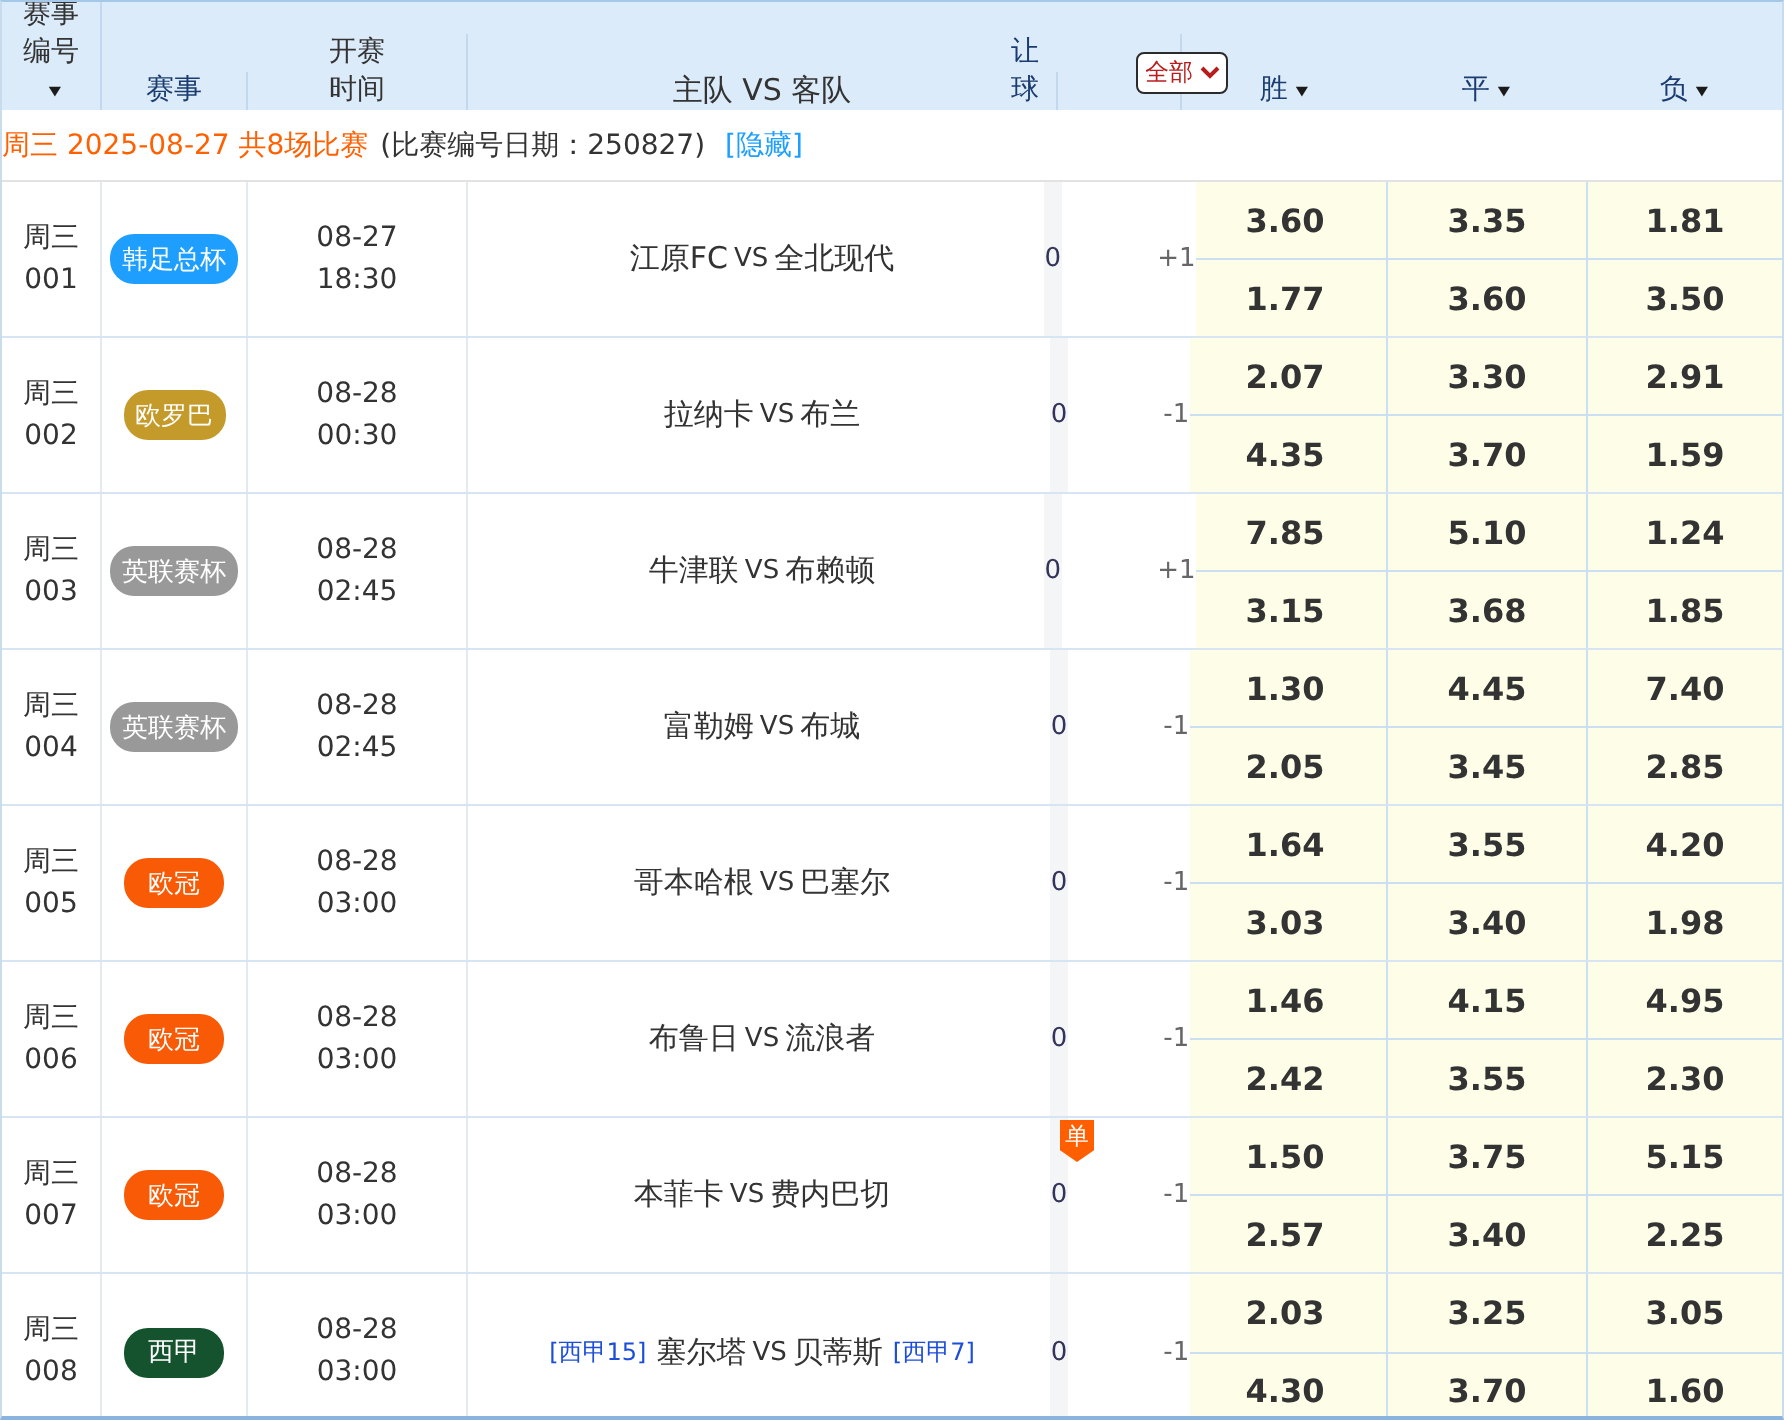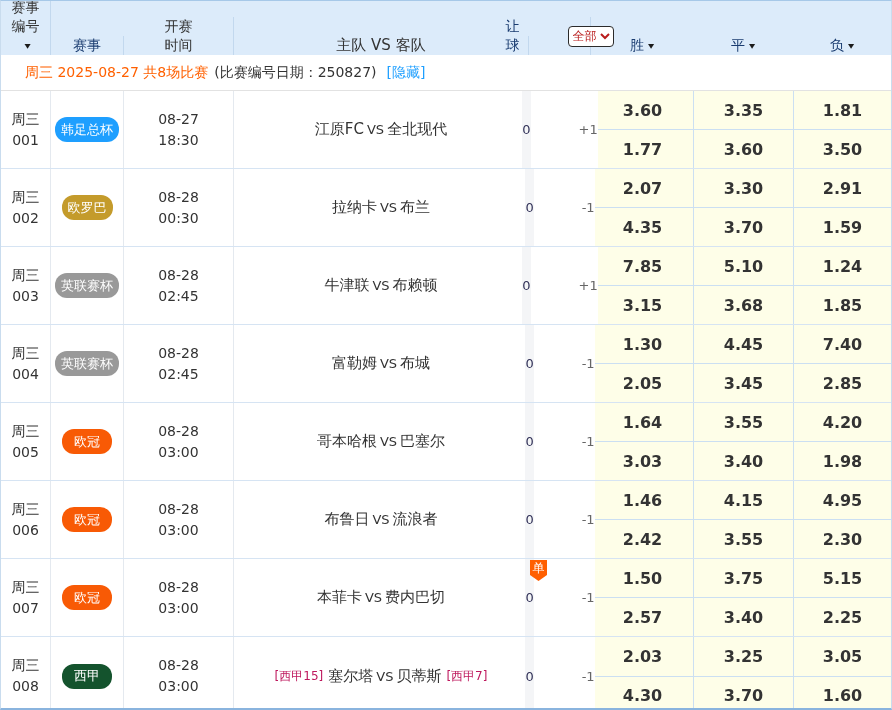--- a/index.html
+++ b/index.html
@@ -39,21 +39,21 @@
   .arrow { font-size: 8px; color: #1b1b1b; margin-left: 4px; transform: scaleY(.8); }
   .h-handicap { flex-direction: column; justify-content: center; gap: 3px; }
   .h-handicap select {
     font-family: inherit; font-size: 12px; height: 21px; width: 50px;
     border: 1px solid #2b2b2b; border-radius: 4px; background: #fff; color: #b91c1c;
   }
 
   
   .datebar {
     height: 36px; background: #fff; display: flex; align-items: center;
-    padding-left: 24px; font-size: 14px; border-bottom: 1px solid #e2e2e2;
+    padding-left: 0; font-size: 14px; border-bottom: 1px solid #e2e2e2;
     white-space: pre;
   }
   .datebar .d-title { color: #ff6000; }
   .datebar .d-note  { color: #333; margin-left: 6px; }
   .datebar .d-hide  { color: #1e9fff; margin-left: 10px; text-decoration: none; cursor: pointer; }
 
   
   .row {
     display: flex; height: 78px; border-bottom: 1px solid #d6e4f3; background: #fff;
   }
@@ -61,21 +61,21 @@
   .cell { display: flex; align-items: center; justify-content: center; }
   .c-no, .c-time { flex-direction: column; font-size: 14px; color: #333; line-height: 21px; }
   .c-no, .c-league, .c-time, .c-teams { border-right: 1px solid #e4e9ef; }
   .badge {
     display: inline-flex; align-items: center; justify-content: center;
     min-width: 50px; height: 25px; padding: 0 6px; border-radius: 12px;
     color: #fff; font-size: 13px; cursor: pointer;
   }
   .c-teams { font-size: 15px; color: #333; white-space: nowrap; text-align: center; }
   .c-teams .vs { font-size: 13px; margin: 0 3px; }
-  .c-teams .rank { font-size: 12px; color: #be185d; margin: 0 5px; }
+  .c-teams .rank { font-size: 12px; color: #1d4ed8; margin: 0 5px; }
   .c-teams .rank:empty { display: none; margin: 0; }
 
   .c-handicap { position: relative; flex-direction: row; align-items: stretch; border-right: none; gap: 48px; }
   .h-sub {
     flex: 1; display: flex; align-items: center; justify-content: center;
     font-size: 13px;
   }
   .h-sub.h0 { background: #f4f5f7; color: #34345a; }
   .h-sub.h1 { background: #fff; color: #666; }
   .single-tag {

